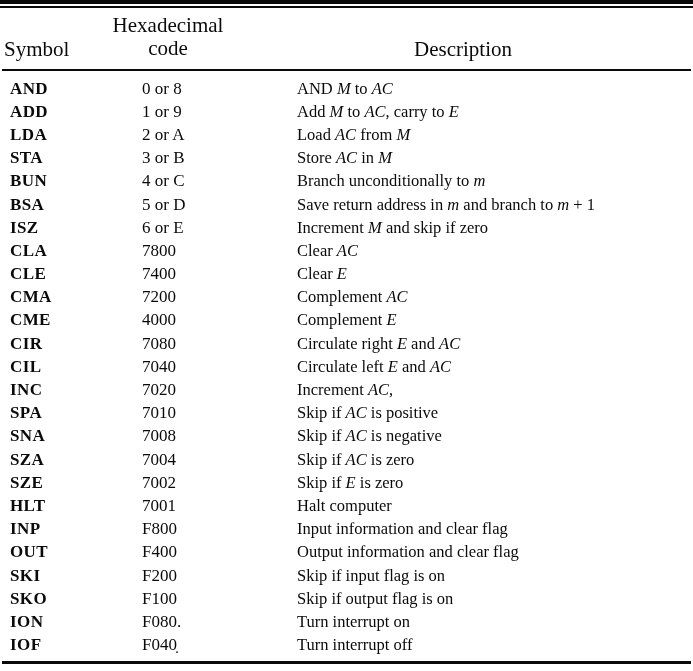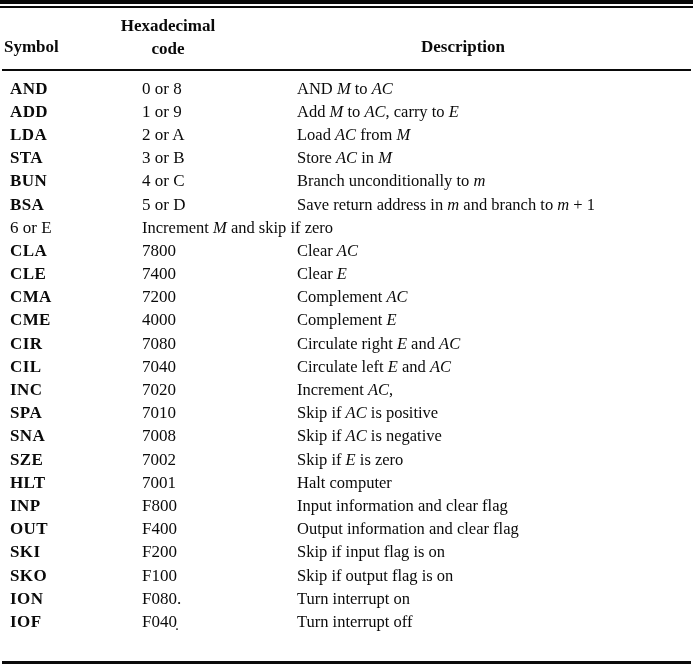--- a/index.html
+++ b/index.html
@@ -20,23 +20,22 @@
     position: absolute;
     background: #0a0a0a;
   }
   .top-rule-thick { left: 0; top: 0; width: 693px; height: 4px; }
   .top-rule-thin  { left: 0; top: 6px; width: 693px; height: 2px; }
   .head-rule      { left: 2px; top: 69px; width: 689px; height: 2px; }
   .bottom-rule    { left: 2px; top: 661px; width: 689px; height: 3px; }
 
   .hdr {
     position: absolute;
-    font-size: 17px;
+    font-size: 21px;
     white-space: nowrap;
-    font-weight: bold;
   }
   .hdr-symbol { left: 4px; top: 37px; }
   .hdr-hex {
     left: 168px;
     top: 14px;
     transform: translateX(-50%);
     text-align: center;
     line-height: 23px;
   }
   .hdr-desc {
@@ -121,20 +120,21 @@
         <div class="cell sym">BUN</div>
         <div class="cell code">4 or C</div>
         <div class="cell desc"><span>Branch unconditionally to </span><i>m</i></div>
       </div>
       <div class="row">
         <div class="cell sym">BSA</div>
         <div class="cell code">5 or D</div>
         <div class="cell desc"><span>Save return address in </span><i>m</i><span> and branch to </span><i>m</i><span> + 1</span></div>
       </div>
       <div class="row">
+        <div class="cell sym">ISZ</div>
         <div class="cell code">6 or E</div>
         <div class="cell desc"><span>Increment </span><i>M</i><span> and skip if zero</span></div>
       </div>
       <div class="row">
         <div class="cell sym">CLA</div>
         <div class="cell code">7800</div>
         <div class="cell desc"><span>Clear </span><i>AC</i></div>
       </div>
       <div class="row">
         <div class="cell sym">CLE</div>
@@ -170,20 +170,25 @@
         <div class="cell sym">SPA</div>
         <div class="cell code">7010</div>
         <div class="cell desc"><span>Skip if </span><i>AC</i><span> is positive</span></div>
       </div>
       <div class="row">
         <div class="cell sym">SNA</div>
         <div class="cell code">7008</div>
         <div class="cell desc"><span>Skip if </span><i>AC</i><span> is negative</span></div>
       </div>
       <div class="row">
+        <div class="cell sym">SZA</div>
+        <div class="cell code">7004</div>
+        <div class="cell desc"><span>Skip if </span><i>AC</i><span> is zero</span></div>
+      </div>
+      <div class="row">
         <div class="cell sym">SZE</div>
         <div class="cell code">7002</div>
         <div class="cell desc"><span>Skip if </span><i>E</i><span> is zero</span></div>
       </div>
       <div class="row">
         <div class="cell sym">HLT</div>
         <div class="cell code">7001</div>
         <div class="cell desc"><span>Halt computer</span></div>
       </div>
       <div class="row">

